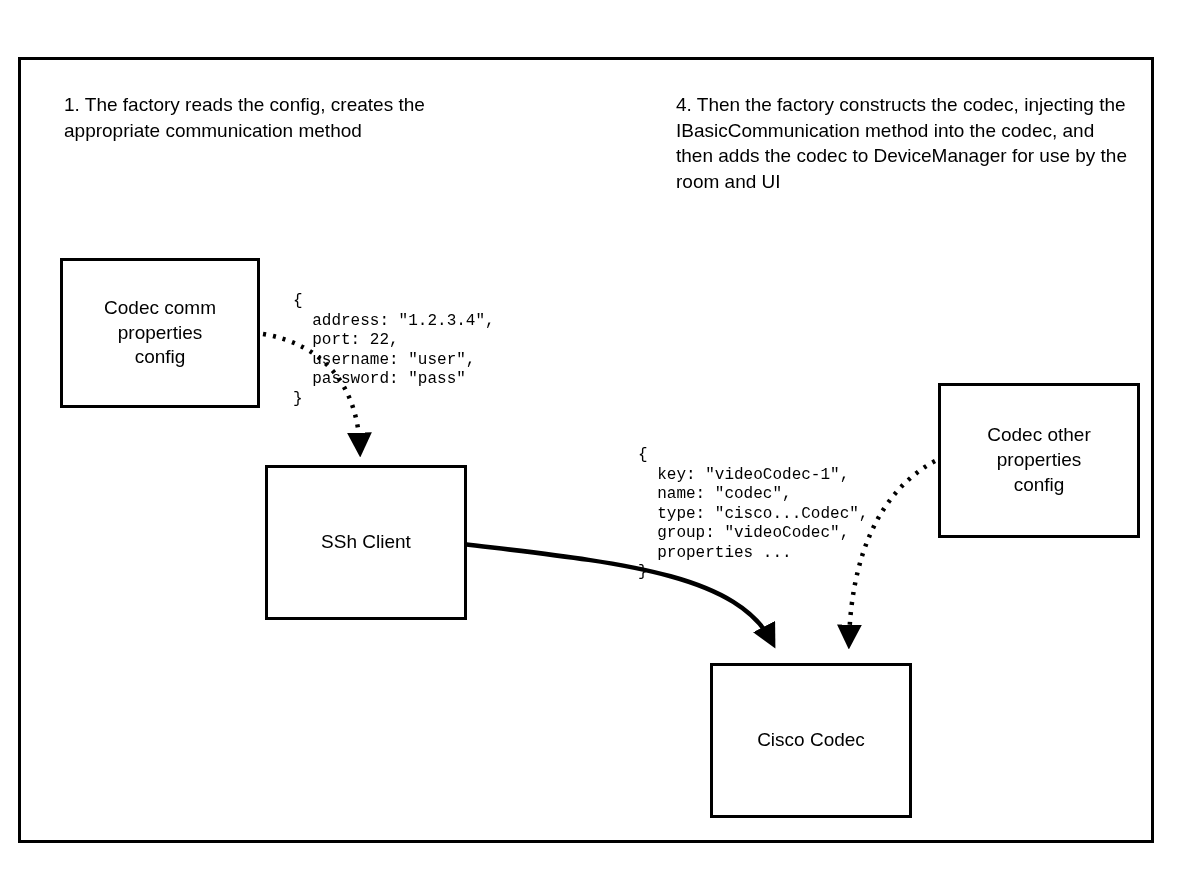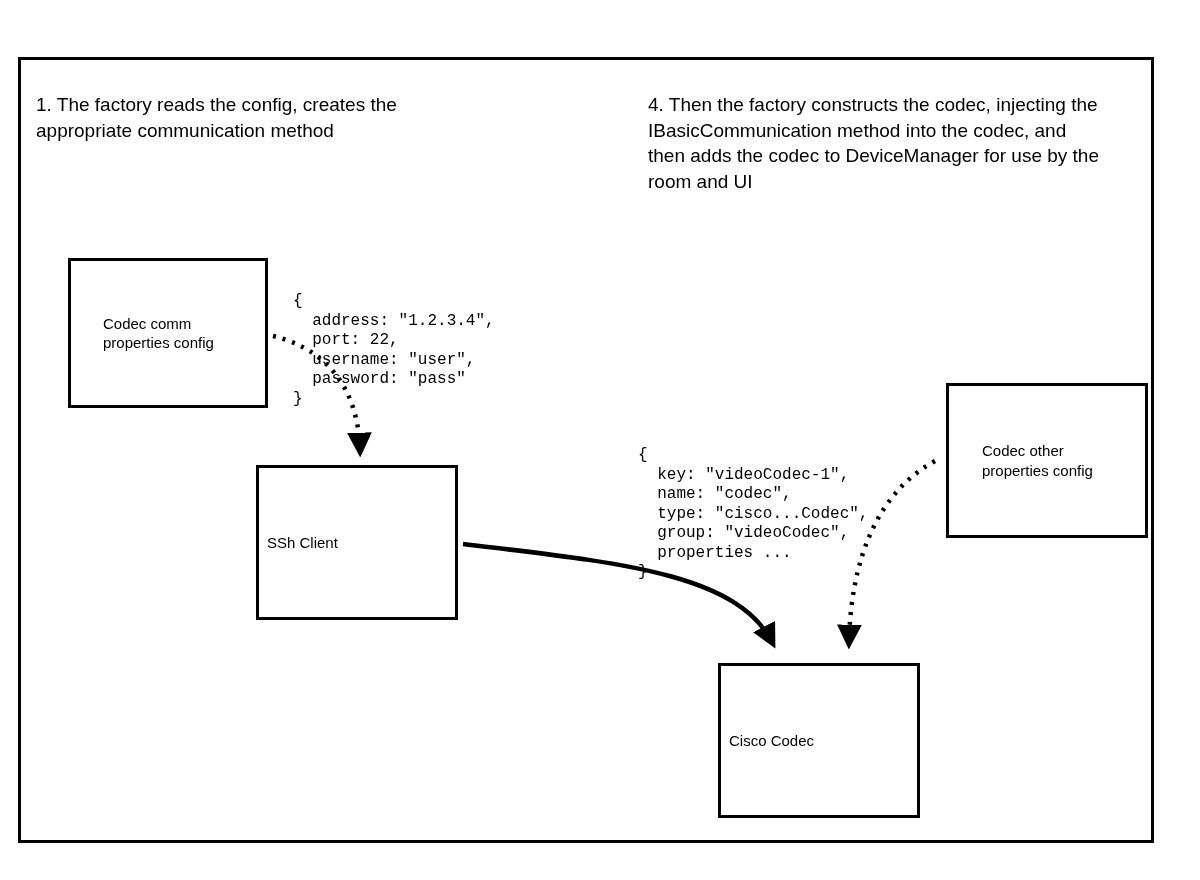--- a/index.html
+++ b/index.html
@@ -9,35 +9,35 @@
     font-family: "Liberation Sans", sans-serif;
     color: #000000;
   }
   .canvas { position: relative; width: 1200px; height: 880px; overflow: hidden; }
   .frame {
     position: absolute; left: 18px; top: 57px;
     width: 1136px; height: 786px;
     border: 3px solid #000; box-sizing: border-box;
     background: transparent;
   }
-  .note { position: absolute; font-size: 19px; line-height: 1.35; }
+  .note { position: absolute; font-size: 19px; line-height: 1.35; margin-left: 28px; }
   .note1 { left: 36px;  top: 92px;  width: 420px; }
   .note2 { left: 648px; top: 92px;  width: 460px; }
   .note3 { left: 943px; top: 686px; width: 160px; }
   .box {
     position: absolute;
     border: 3px solid #000; box-sizing: border-box;
     background: #ffffff;
     display: flex; align-items: center; justify-content: center;
-    text-align: left; font-size: 15px; line-height: 1.3; margin-left: 8px;
+    text-align: center; font-size: 19px; line-height: 1.3;
   }
   .box span { display: block; width: 130px; }
   .box-ssh span, .box-cisco span { width: 180px; }
   .box-comm  { left: 60px;  top: 258px; width: 200px; height: 150px; }
-  .box-ssh   { left: 248px; top: 465px; width: 202px; height: 155px; }
+  .box-ssh   { left: 265px; top: 465px; width: 202px; height: 155px; }
   .box-other { left: 938px; top: 383px; width: 202px; height: 155px; }
   .box-cisco { left: 710px; top: 663px; width: 202px; height: 155px; }
   pre.code {
     position: absolute; margin: 0;
     font-family: "Liberation Mono", "DejaVu Sans Mono", monospace;
     font-size: 16px; line-height: 1.22; color: #000;
   }
   .code1 { left: 293px; top: 292px; }
   .code2 { left: 638px; top: 446px; }
   svg.arrows { position: absolute; left: 0; top: 0; width: 1200px; height: 880px; }

